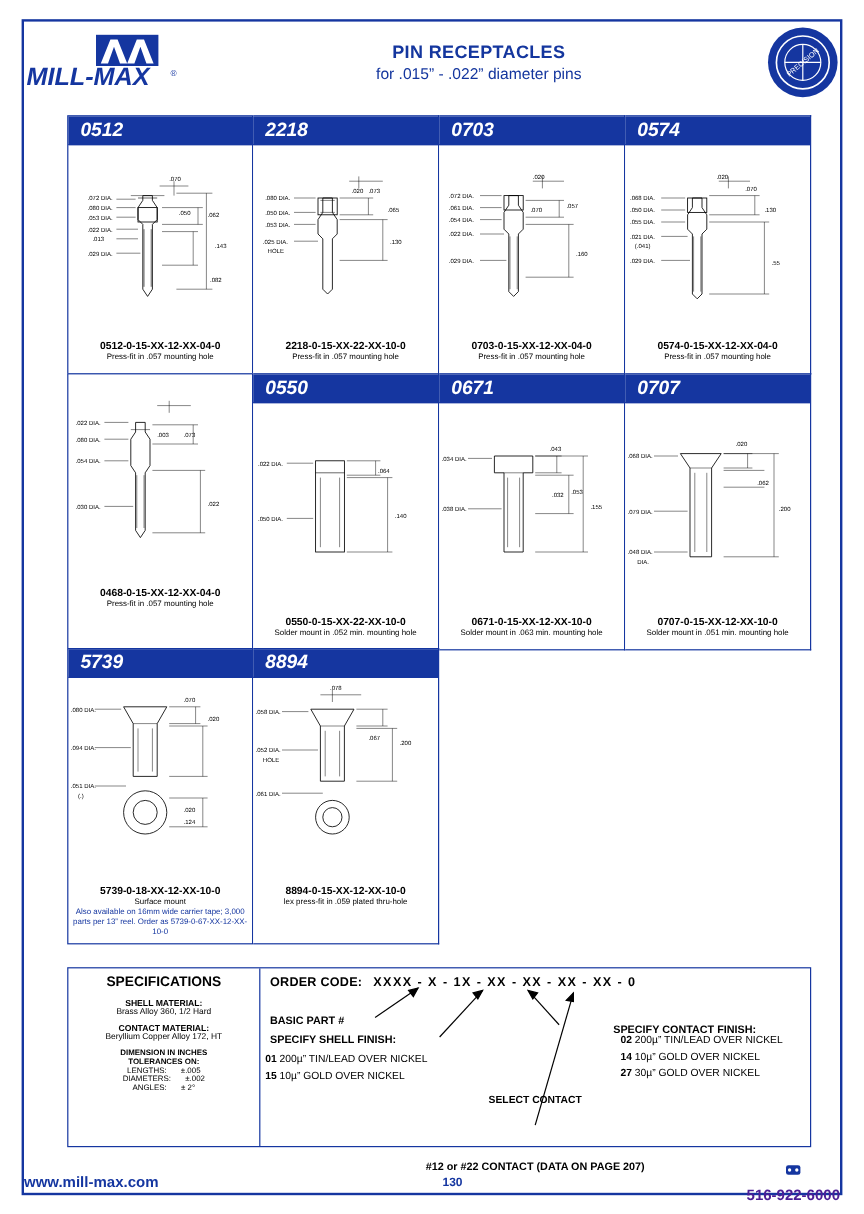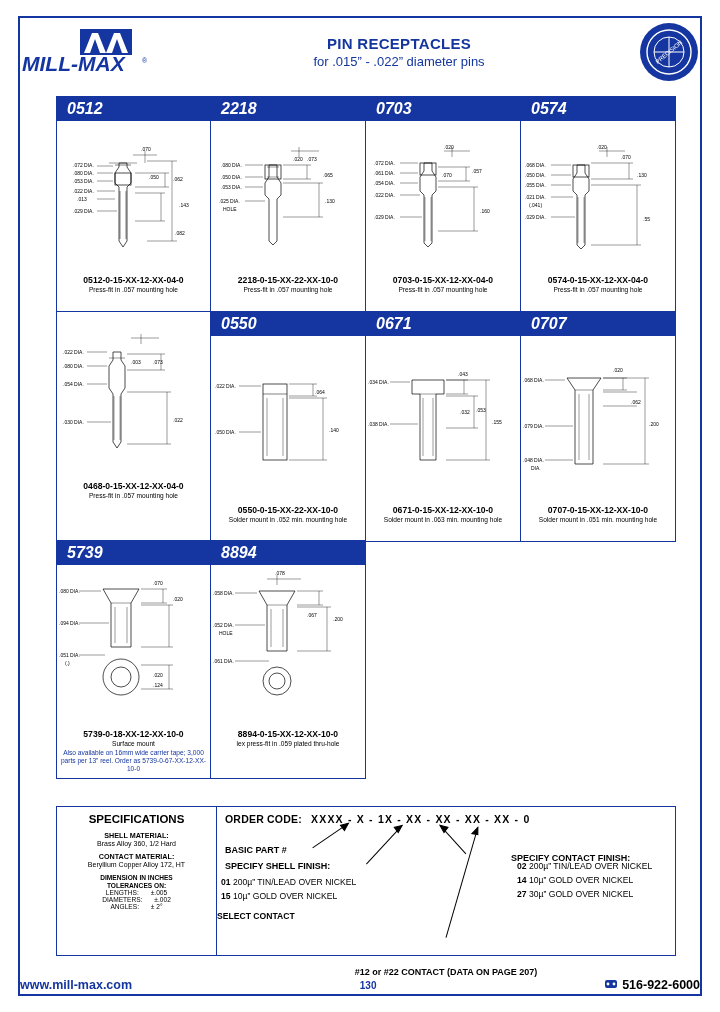--- a/index.html
+++ b/index.html
@@ -70,21 +70,21 @@
     height:150px;
     position:relative;
     overflow:hidden;
   }
   .drawing svg { position:absolute; left:0; top:0; }
   .caption {
     text-align:center;
     padding:2px 2px 5px 2px;
     min-height:40px;
   }
-  .pn { font-size:8.6px; font-weight:bold; margin-top:2px; }
+  .pn { font-size:8.6px; font-weight:bold; margin-top:10px; }
   .desc { font-size:6.6px; line-height:8px; margin-top:1px; }
   .desc.blue { color:#1536a0; }
   
   .row2 .drawing { height:165px; }
   .row3 .drawing { height:160px; }
   .row3 .caption { min-height:48px; }
   
   .specbox {
     position:absolute; left:50px; top:800px; width:620px; height:150px;
     border:1.5px solid #1536a0;
@@ -106,31 +106,31 @@
   .ordercode .code { letter-spacing:1.2px; }
   .basic { position:absolute; left:8px; top:38px; font-size:9px; font-weight:bold; }
   .shellfin { position:absolute; left:8px; top:54px; font-size:9px; font-weight:bold; }
   .shell-opts { position:absolute; left:4px; top:70px; font-size:8.6px; }
   .shell-opts div { margin-bottom:4px; }
   .shell-opts .num { font-weight:bold; }
   .contactfin { position:absolute; left:294px; top:38px; font-size:9px; font-weight:bold;margin-top:8px; }
   .contact-opts { position:absolute; left:300px; top:54px; font-size:8.6px; }
   .contact-opts div { margin-bottom:4px; }
   .contact-opts .num { font-weight:bold; }
-  .selcontact { position:absolute; left:0; right:0; top:104px; text-align:left; font-size:8.6px; font-weight:bold; }
+  .selcontact { position:absolute; left:0; right:0; top:104px; text-align:center; font-size:8.6px; font-weight:bold; }
   .selcontact2 { position:absolute; left:0; right:0; top:118px; text-align:center; font-size:9px; font-weight:bold;margin-top:42px; }
   .arrows { position:absolute; left:0; top:0; width:100%; height:100%; pointer-events:none; }
   
   .footer {
     position:absolute; left:14px; right:14px; bottom:8px; height:26px;
     display:flex; align-items:center; justify-content:space-between;
   }
   .site { color:#1536a0; font-size:12.5px; font-weight:bold; }
   .pagenum { color:#1536a0; font-size:10px; font-weight:bold; }
-  .phone { color:#000000; font-size:12.5px; font-weight:bold; display:flex; align-items:center; gap:4px;}
+  .phone { color:#4c1d95; font-size:12.5px; font-weight:bold; display:flex; align-items:center; gap:4px;flex-direction:column;}
   .phone .ic { display:inline-block; }
   text { font-family:"Liberation Sans", sans-serif; }
 </style>
 </head>
 <body>
 
 <div class="page">
   <div class="outer-frame"></div>
 
   <div class="header">

